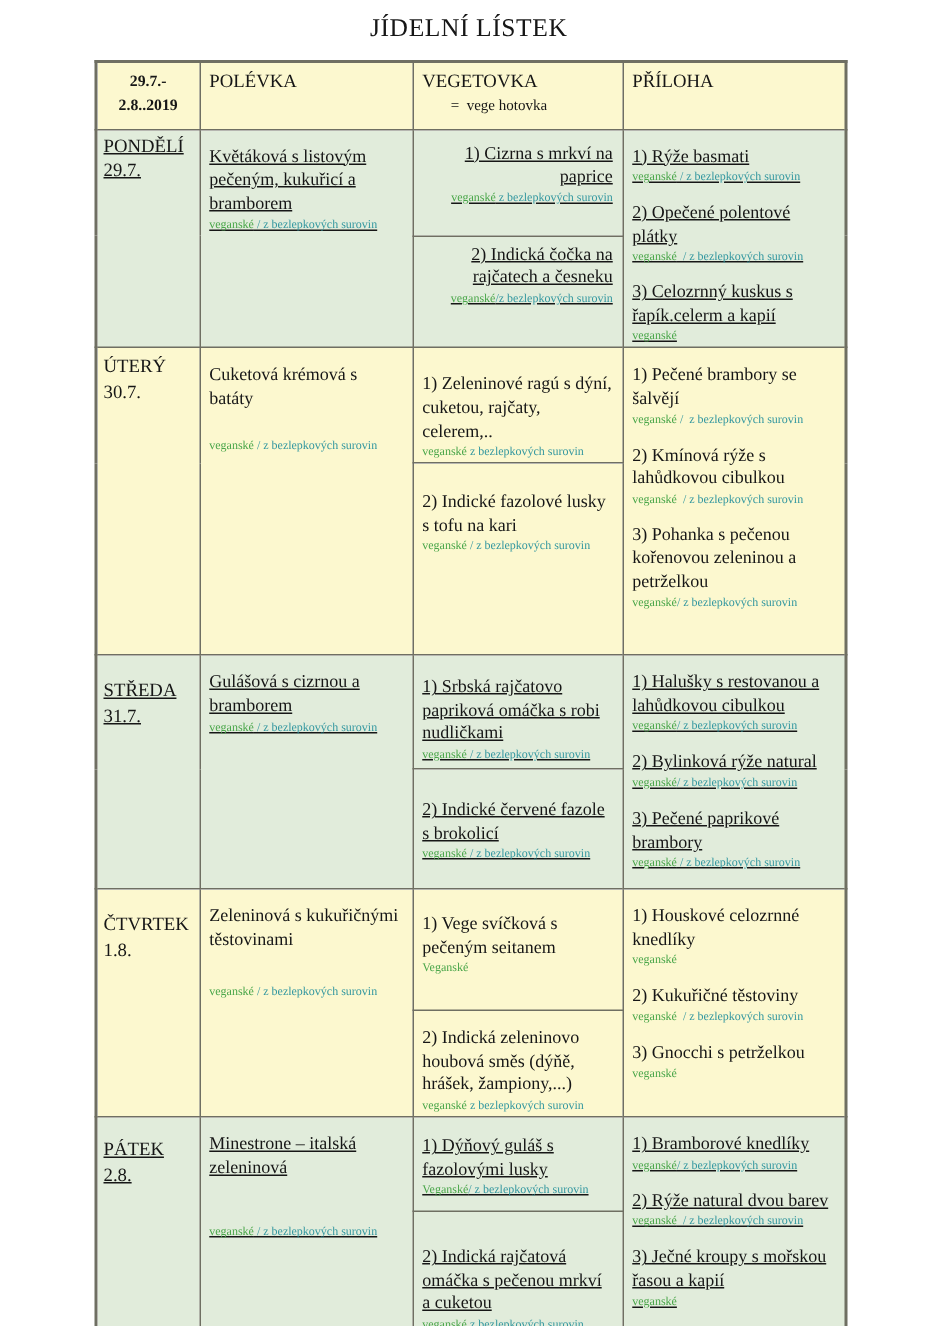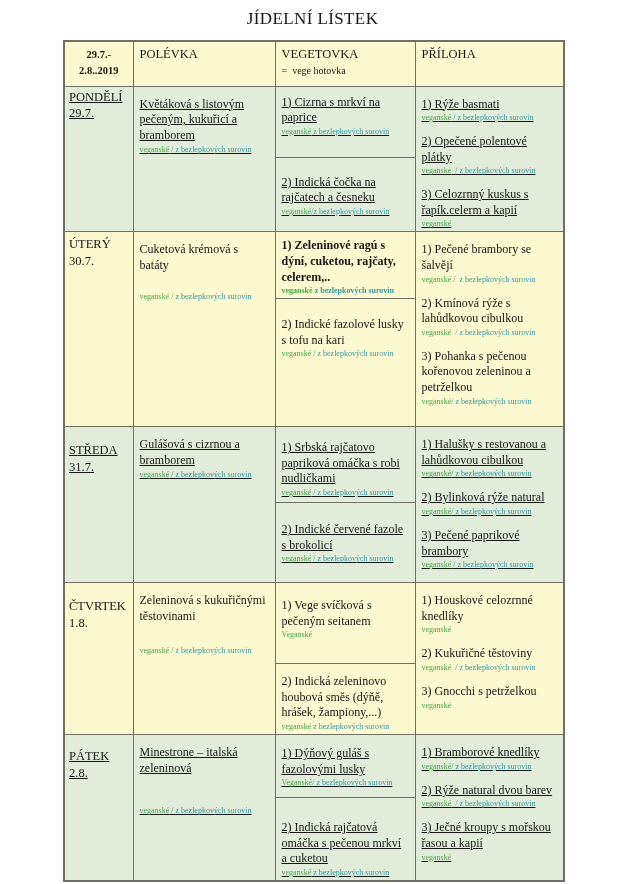--- a/index.html
+++ b/index.html
@@ -31,21 +31,21 @@
     font-weight:normal;
   }
   tr.header-row{background:var(--row-yellow);height:45px;}
   .row-green{background:var(--row-green);text-decoration:underline;}
   .row-yellow{background:var(--row-yellow);}
   th.date-head{
     text-align:center;font-weight:bold;font-size:10.5px;line-height:1.55;
     padding-top:5px;
   }
   th.col-head{font-size:12.5px;padding-top:5px;line-height:1.2;}
-  .vege-sub{font-size:10px;margin-top:3px;white-space:pre-wrap;}
+  .vege-sub{font-size:10px;margin-top:3px;white-space:pre-wrap;margin-left:19px;}
   .day-cell{padding-left:4px;}
   .day-name,.day-date{font-size:12.5px;line-height:1.35;}
   .dish{font-size:12px;line-height:1.3;}
   .note{font-size:8px;line-height:1.25;margin-top:2px;white-space:pre-wrap;}
   .note-vegan{color:var(--note-green);}
   .note-gf{color:var(--note-teal);}
   .side-item{margin-bottom:11px;}
   .side-item:last-child{margin-bottom:0;}
 </style>
 </head>
@@ -75,55 +75,55 @@
     </tr>
   <tr class="row-green" style="height: 66px;">
         <td class="day-cell" rowspan="2" style="padding-top: 2px;">
           <div class="day-name">PONDĚLÍ</div>
           <div class="day-date">29.7.</div>
         </td>
         <td class="soup-cell" rowspan="2" style="padding-top: 10px;">
           <div class="dish">Květáková s listovým pečeným, kukuřicí a bramborem</div>
           <div class="note" style="margin-top: 2px;"><span class="note-vegan">veganské</span><span class="note-gf"> / z bezlepkových surovin</span></div>
         </td>
-        <td class="vege-cell" style="padding-top: 8px;">
+        <td class="vege-cell" style="padding-top: 8px; text-align: right;">
           <div class="dish">1) Cizrna s mrkví na paprice</div>
           <div class="note" style="margin-top: 1px;"><span class="note-vegan">veganské</span><span class="note-gf"> z bezlepkových surovin</span></div>
         </td>
         <td class="side-cell" rowspan="2" style="padding-top: 10px;">
           <div class="side-item">
             <div class="dish">1) Rýže basmati</div>
             <div class="note" style="margin-top: 1px;"><span class="note-vegan">veganské</span><span class="note-gf"> / z bezlepkových surovin</span></div>
           </div>
           <div class="side-item">
             <div class="dish">2) Opečené polentové plátky</div>
             <div class="note" style="margin-top: 1px;"><span class="note-vegan">veganské</span><span class="note-gf">  / z bezlepkových surovin</span></div>
           </div>
           <div class="side-item">
             <div class="dish">3) Celozrnný kuskus s řapík.celerm a kapií</div>
             <div class="note" style="margin-top: 1px;"><span class="note-vegan">veganské</span></div>
           </div>
         </td>
       </tr>
       <tr class="row-green" style="height: 69px;">
-        <td class="vege-cell" style="padding-top: 17px;">
+        <td class="vege-cell" style="padding-top: 4px; text-align: right;">
           <div class="dish">2) Indická čočka na rajčatech a česneku</div>
           <div class="note" style="margin-top: 1px;"><span class="note-vegan">veganské</span><span class="note-gf">/z bezlepkových surovin</span></div>
         </td>
       </tr>
       <tr class="row-yellow" style="height: 56px;">
         <td class="day-cell" rowspan="2" style="padding-top: 4px;">
           <div class="day-name">ÚTERÝ</div>
           <div class="day-date">30.7.</div>
         </td>
         <td class="soup-cell" rowspan="2" style="padding-top: 10px;">
           <div class="dish">Cuketová krémová s batáty</div>
           <div class="note" style="margin-top: 18px;"><span class="note-vegan">veganské</span><span class="note-gf"> / z bezlepkových surovin</span></div>
         </td>
-        <td class="vege-cell" style="padding-top: 6px; font-weight: bold;">
+        <td class="vege-cell" style="padding-top: 16px;">
           <div class="dish">1) Zeleninové ragú s dýní, cuketou, rajčaty, celerem,..</div>
           <div class="note" style="margin-top: 1px;"><span class="note-vegan">veganské</span><span class="note-gf"> z bezlepkových surovin</span></div>
         </td>
         <td class="side-cell" rowspan="2" style="padding-top: 10px;">
           <div class="side-item">
             <div class="dish">1) Pečené brambory se šalvějí</div>
             <div class="note" style="margin-top: 1px;"><span class="note-vegan">veganské</span><span class="note-gf"> /  z bezlepkových surovin</span></div>
           </div>
           <div class="side-item">
             <div class="dish">2) Kmínová rýže s lahůdkovou cibulkou</div>

